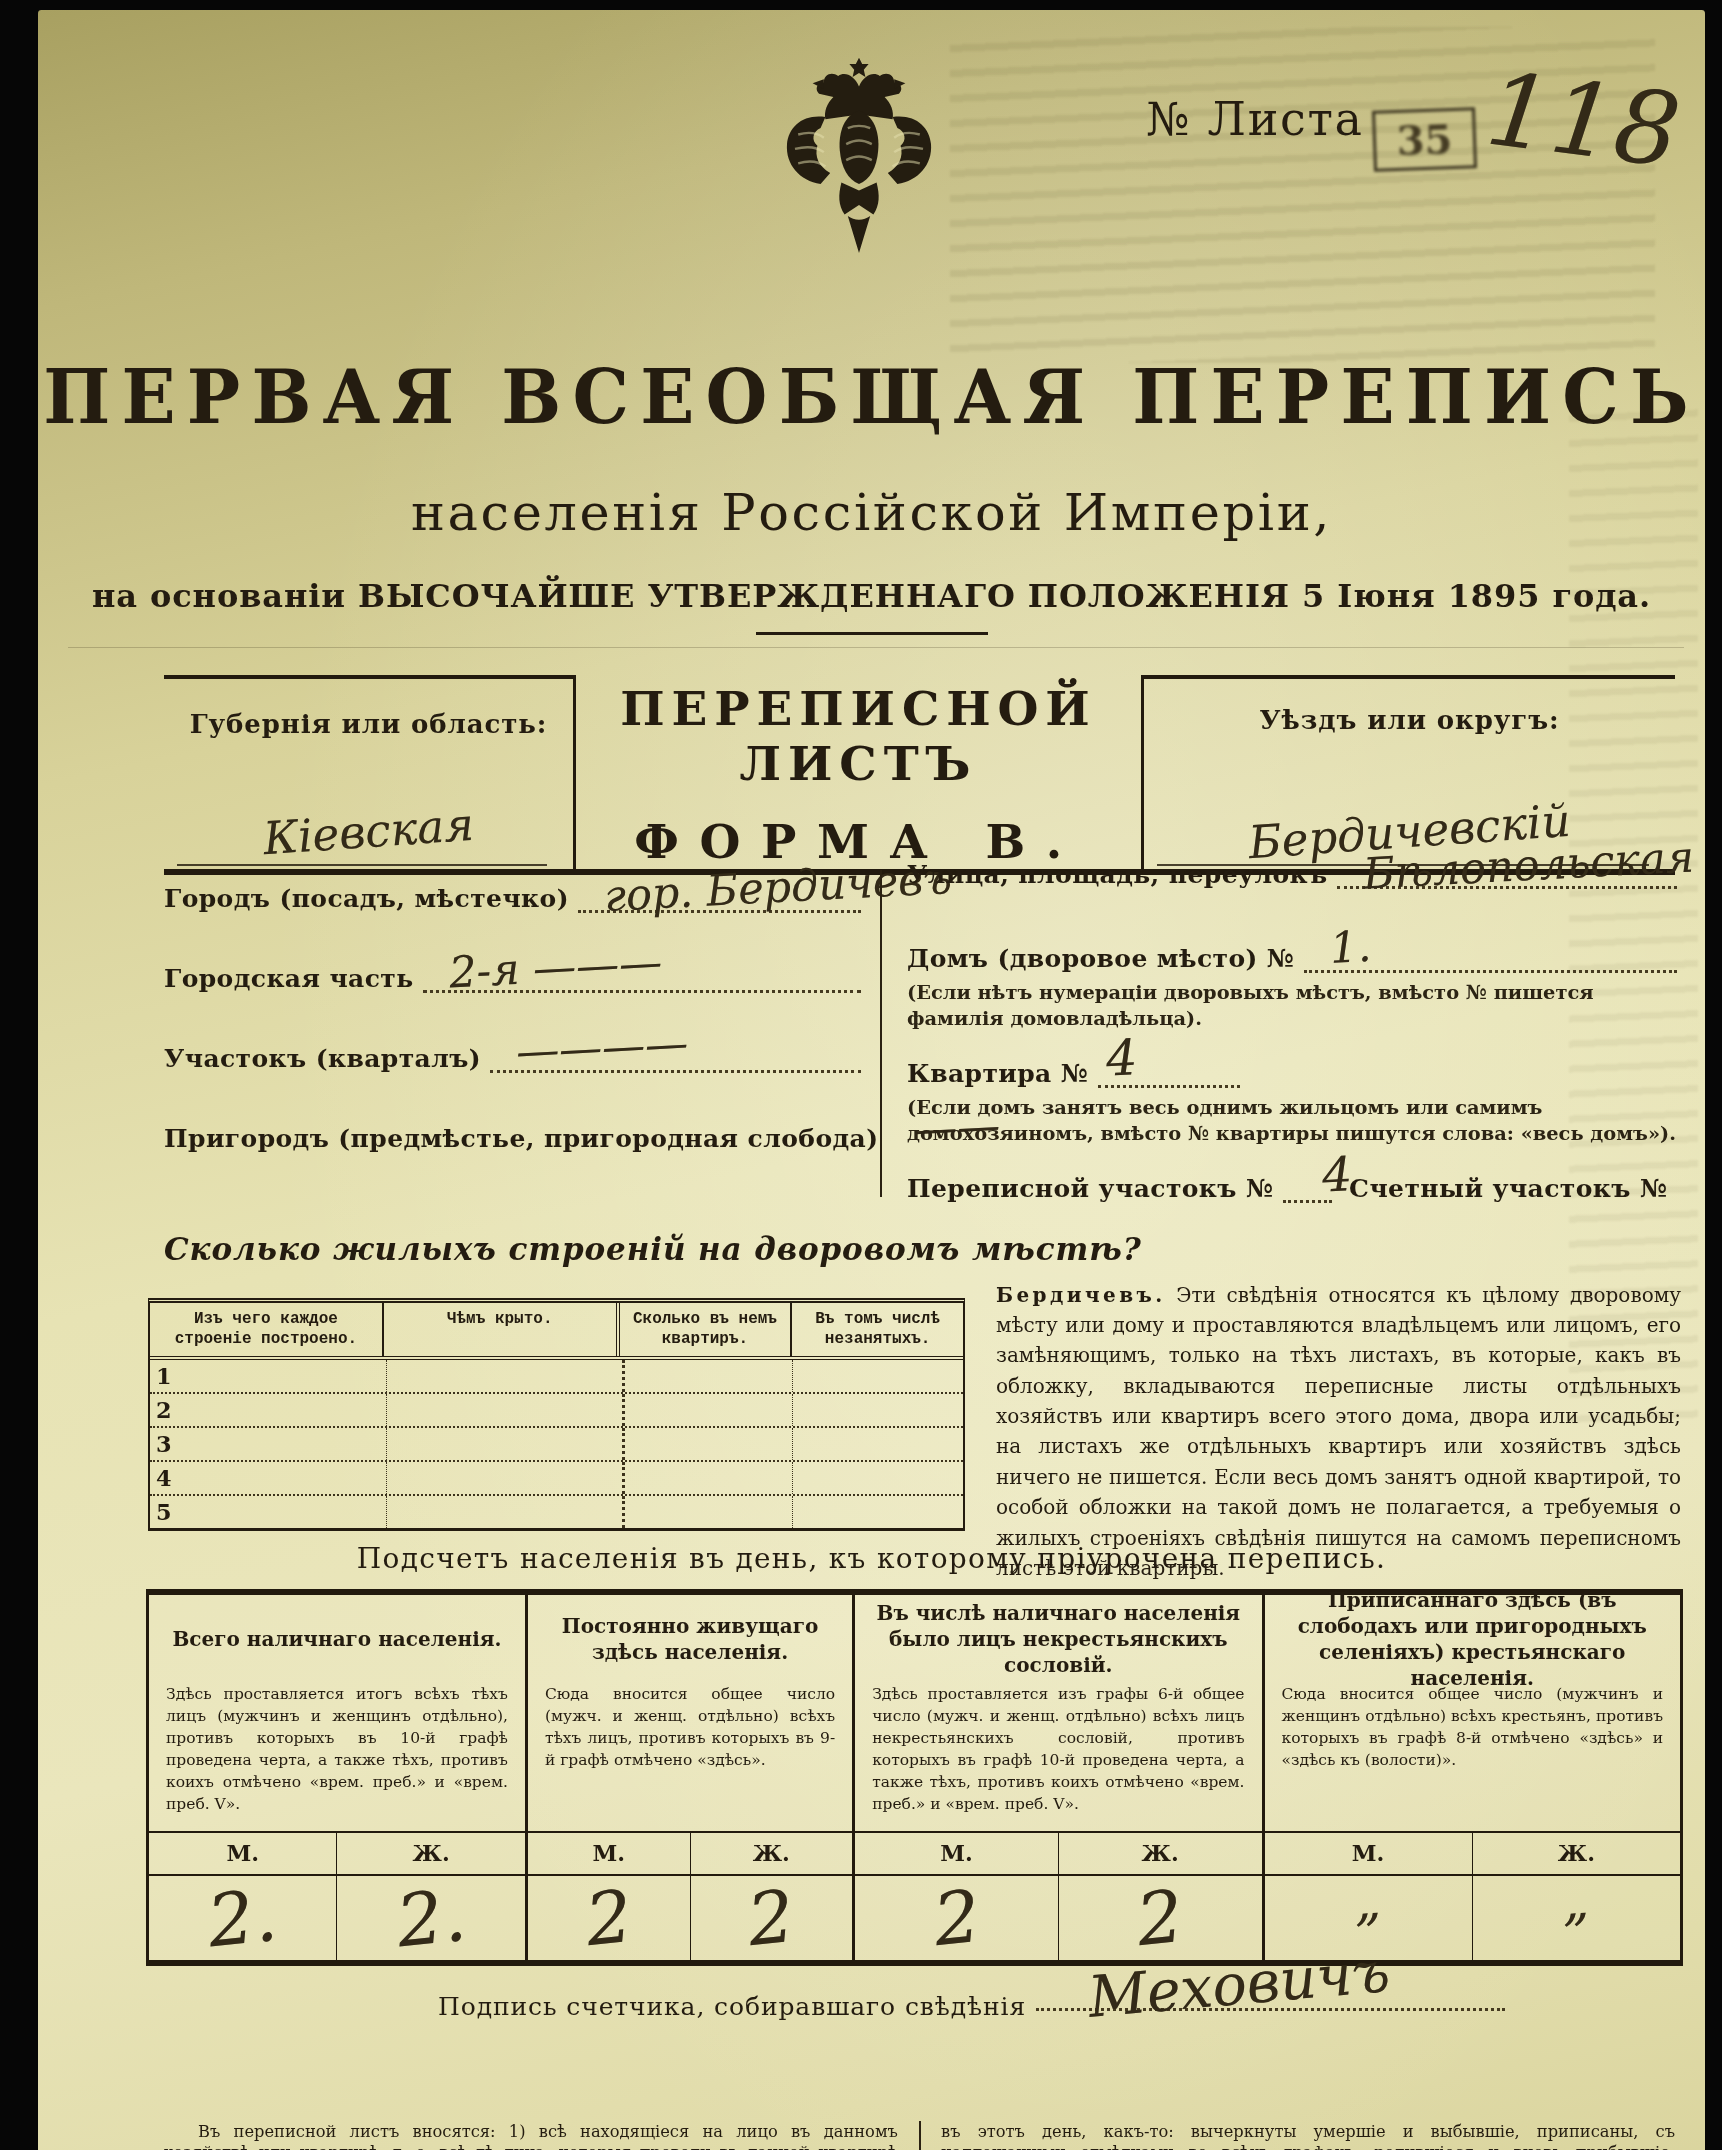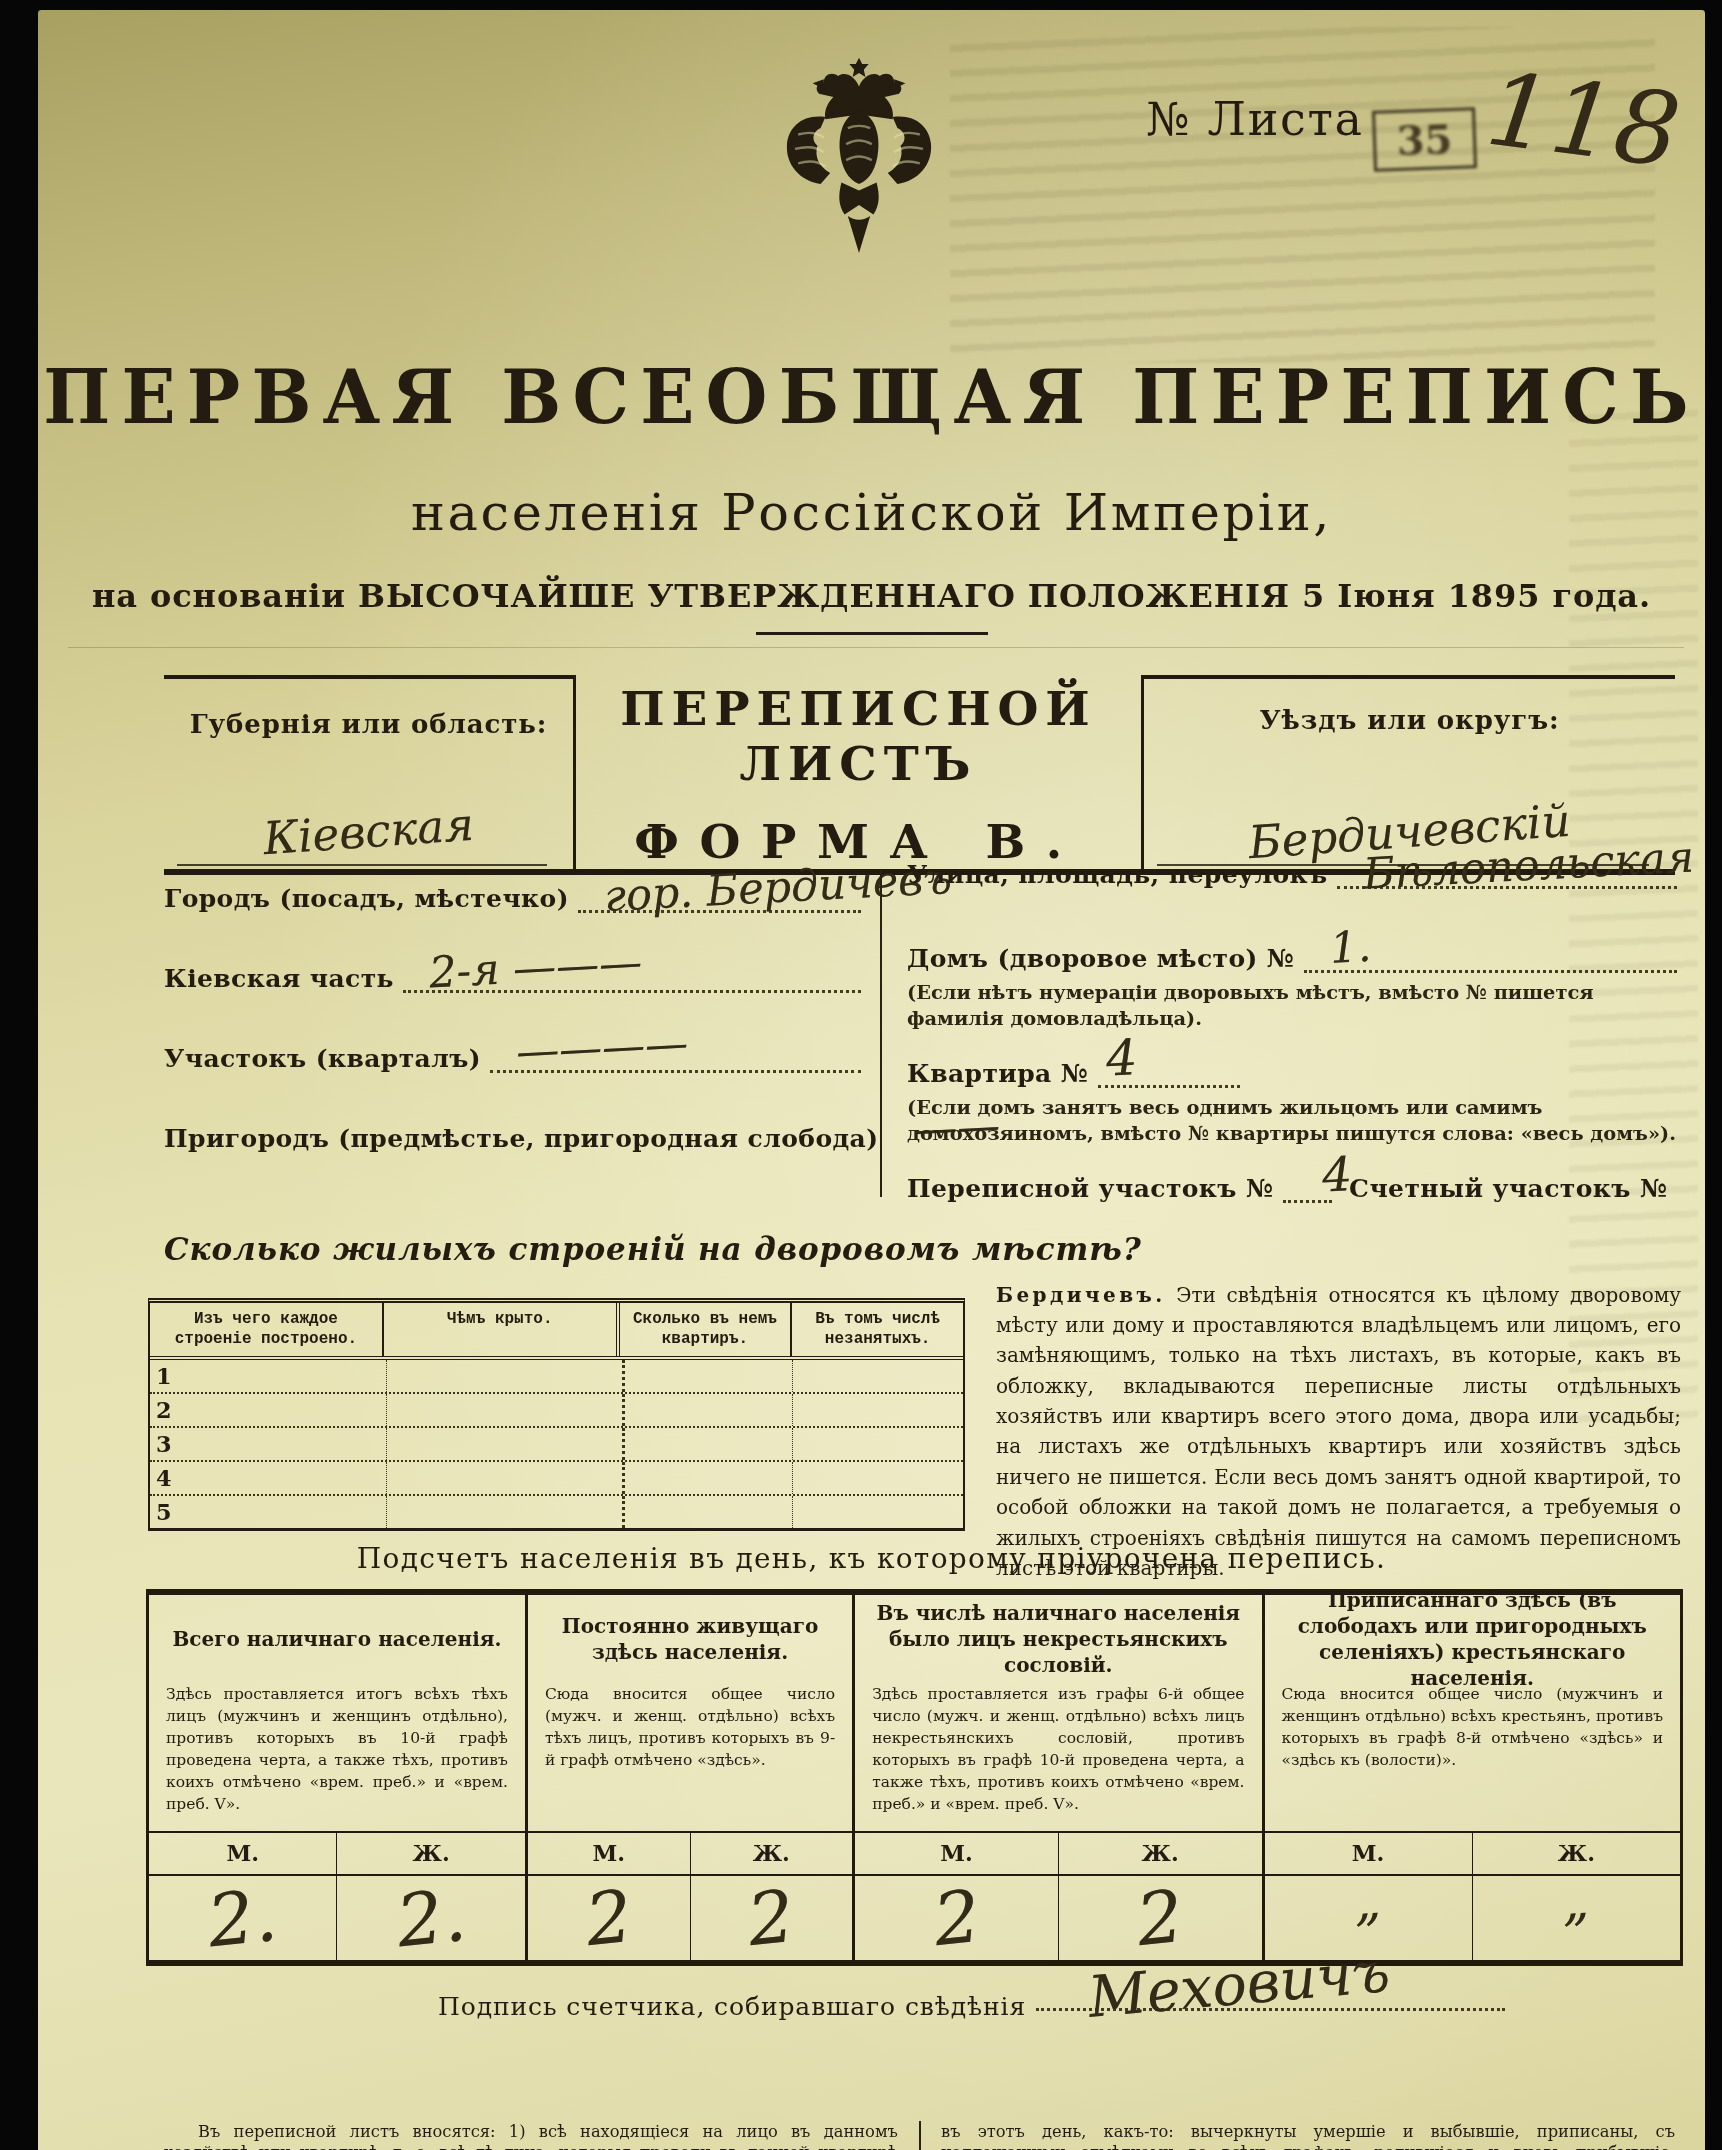--- a/index.html
+++ b/index.html
@@ -185,21 +185,21 @@
   </div>
 
   <div id="addr-left">
     <div class="field">
       <span class="flabel">Городъ (посадъ, мѣстечко)</span>
       <span class="leader">
         <span class="fval hand">гор. Бердичевъ</span>
       </span>
     </div>
     <div class="field">
-      <span class="flabel">Кіевская часть</span>
+      <span class="flabel">Городская часть</span>
       <span class="leader">
         <span class="fval hand">2-я  ———</span>
       </span>
     </div>
     <div class="field">
       <span class="flabel">Участокъ (кварталъ)</span>
       <span class="leader">
         <span class="fval hand">————</span>
       </span>
     </div>

